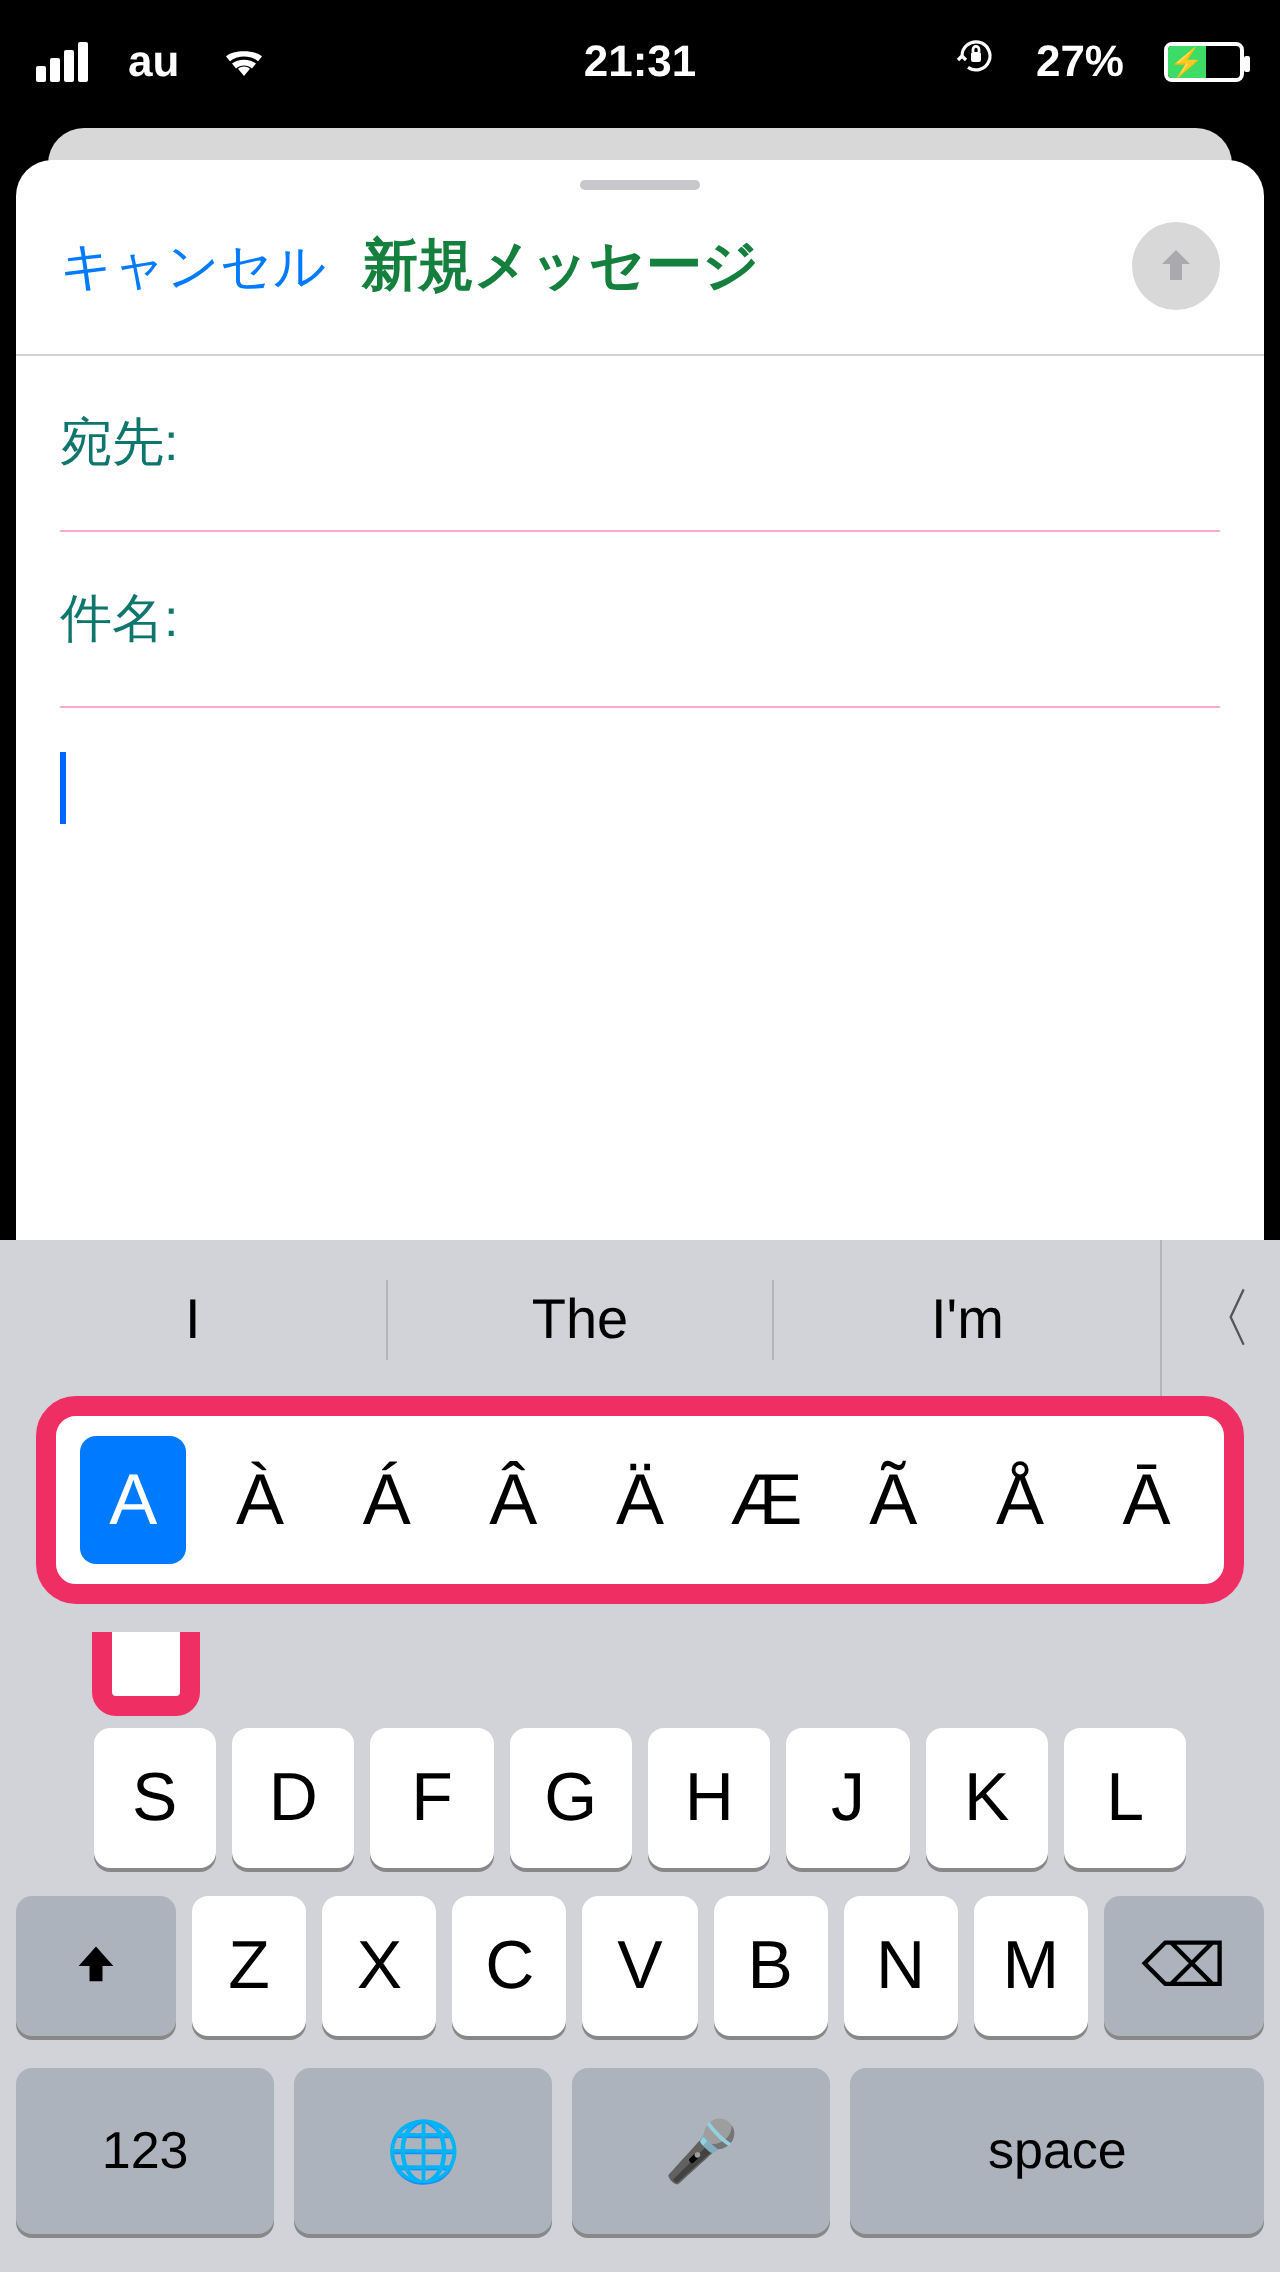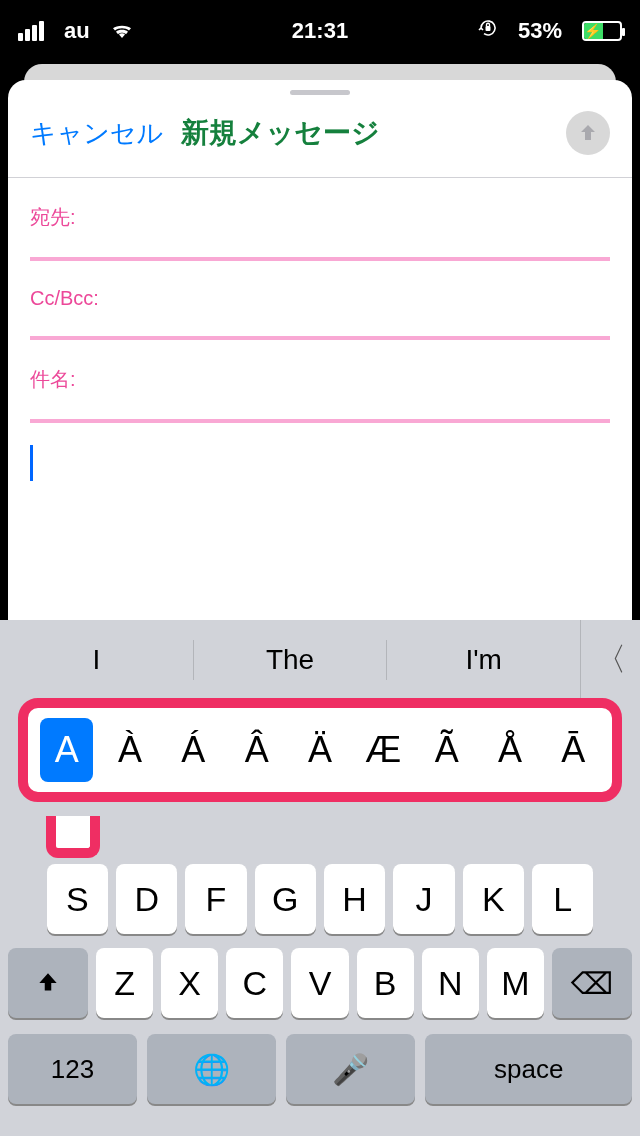--- a/index.html
+++ b/index.html
@@ -23,21 +23,21 @@
   .back-card { position: absolute; top: 64px; left: 24px; right: 24px; height: 40px; background: #d8d8d8; border-radius: 18px 18px 0 0; }
   .sheet { position: absolute; top: 80px; left: 8px; right: 8px; bottom: 0; background: #fff; border-radius: 18px 18px 0 0; overflow: hidden; display:flex; flex-direction:column; }
   .grabber { width: 60px; height: 5px; background: #c7c7cc; border-radius: 3px; margin: 10px auto 0; }
   .sheet-header { display: flex; align-items: center; padding: 16px 22px 22px; border-bottom: 1px solid #d1d1d6; }
   .cancel { color: #007aff; font-size: 26px; font-family: Liberation Serif, serif; }
   .title { flex: 1; text-align: left; padding-left: 18px; font-size: 28px; font-weight: 700; color: #15803d; }
   .send { width: 44px; height: 44px; border-radius: 22px; background: #d8d8d8; display:flex;align-items:center;justify-content:center; }
   .send svg { display:block; }
 
   .fields { padding: 0 22px; }
-  .field { border-bottom: 4px solid #f9a8d4; padding: 26px 0; color:#ec4899; font-size: 20px; }
+  .field { border-bottom: 1px solid #f9a8d4; padding: 26px 0; color:#0f766e; font-size: 26px; }
   .body-area { padding: 22px; }
   .cursor { width: 3px; height: 36px; background: #0066ff; }
 
   
   .kbd { position: absolute; left:0; right:0; bottom:0; height: 516px; background: #d1d3d9; }
   .predict { height: 80px; display:flex; align-items:center; }
   .pword { flex:1; text-align:center; font-size: 28px; color:#000; }
   .pdiv { width:1px; height:40px; background:#b3b5ba; }
   .pchev { width:60px; display:flex;align-items:center;justify-content:center; color:#555; height:100%; border-left:1px solid #b3b5ba; font-size:32px;}
 
@@ -46,21 +46,21 @@
   .accent-pop .ak.sel { background:#007aff; color:#fff; }
   .accent-tail { position:absolute; left:46px; top:196px; width:54px; height:42px; background:#fff; border-left:10px solid #ef2e63; border-right:10px solid #ef2e63; border-bottom:10px solid #ef2e63; z-index:5; border-radius:0 0 12px 12px;}
 
   .krow { display:flex; gap:8px; padding:0 8px; margin-top:14px; }
   .krow.r1 { margin-top: 164px; }
   .key { flex:1; height:70px; background:#fff; border-radius:8px; box-shadow:0 2px 0 #888; display:flex;align-items:center;justify-content:center; font-size:34px; }
   .key.dark { background:#adb3bc; }
   .key.wide2 { flex:1.4; }
   .spacer-half { flex:0.5; }
   .krow.r4 { margin-top:16px; padding:0 8px; gap:10px; }
-  .krow.r4 .key { height:70px; font-size:26px; }
+  .krow.r4 .key { height:83px; font-size:26px; }
   .krow.r4 .key.space { flex:3; background:#fff; }
   .krow.r4 .key.ret { flex:1.6; }
   .krow.r4 .key.small { flex:1; }
   .kicon { font-size:30px; }
   .shift { width:26px; height:26px; }
 </style>
 </head>
 <body>
 
 <div class="status">
@@ -80,21 +80,21 @@
   </div>
   <div class="time">21:31</div>
   <div class="right">
     <span>
       <svg width="20" height="20" viewBox="0 0 20 20">
           <path fill="none" stroke="#fff" stroke-width="1.6" d="M3 10a7 7 0 1 1 3 5.7M3 10l-2 2m2-2l2 2"></path>
           <rect x="7.5" y="8" width="5" height="5" rx="1" fill="#fff"></rect>
           <path stroke="#fff" stroke-width="1.4" fill="none" d="M8.5 8V6.7a1.5 1.5 0 0 1 3 0V8"></path>
         </svg>
     </span>
-    <span>53%</span>
+    <span>27%</span>
     <span class="battery">
         <span class="fill">
           <span class="bolt">⚡</span>
         </span>
       </span>
   </div>
 </div>
 
 <div class="back-card"></div>
 
@@ -104,21 +104,20 @@
     <span class="cancel">キャンセル</span>
     <span class="title">新規メッセージ</span>
     <span class="send">
       <svg width="24" height="24" viewBox="0 0 24 24">
           <path fill="#a9a9ae" d="M12 4l7 7h-4v8h-6v-8H5z"></path>
         </svg>
     </span>
   </div>
   <div class="fields">
     <div class="field"><span>宛先:</span></div>
-    <div class="field"><span>Cc/Bcc:</span></div>
     <div class="field"><span>件名:</span></div>
   </div>
   <div class="body-area">
     <div class="cursor"></div>
   </div>
 </div>
 
 <div class="kbd">
   <div class="predict">
     <div class="pword">I</div>

